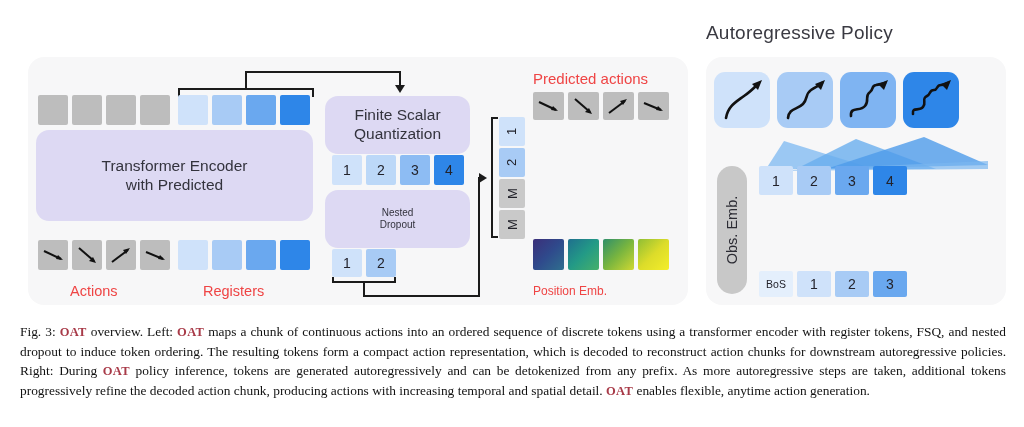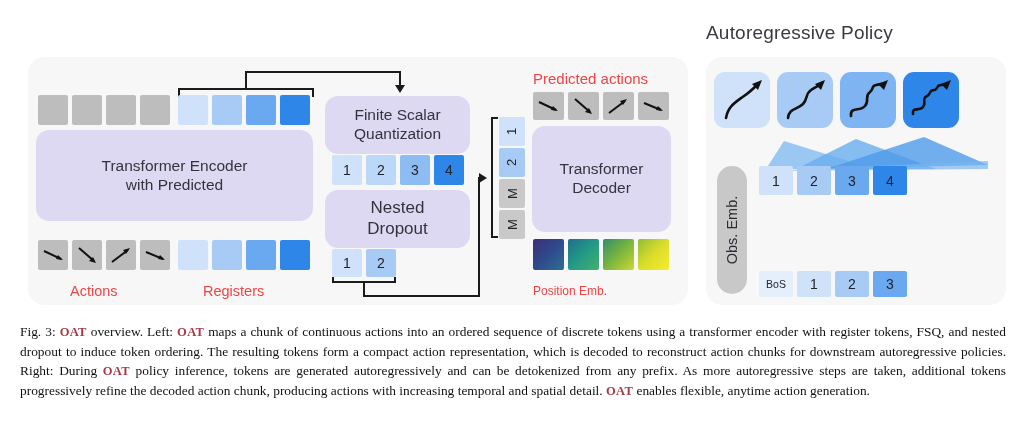--- a/index.html
+++ b/index.html
@@ -120,21 +120,21 @@
   <div class="block" style="left:325px;top:96px;width:145px;height:58px;font-size:15.5px;flex-direction:column;justify-content:center;">
     <span>Finite Scalar</span>
     <span>Quantization</span>
   </div>
 
   <div class="tile num" style="left:332px;top:155px;width:30px;height:30px;background:#cfe2fa;">1</div>
   <div class="tile num" style="left:366px;top:155px;width:30px;height:30px;background:#bcd8f8;">2</div>
   <div class="tile num" style="left:400px;top:155px;width:30px;height:30px;background:#8dbcf3;">3</div>
   <div class="tile num" style="left:434px;top:155px;width:30px;height:30px;background:#2e86e8;">4</div>
 
-  <div class="block" style="left:325px;top:190px;width:145px;height:58px;font-size:17px;flex-direction:column;">
+  <div class="block" style="left:325px;top:190px;width:145px;height:58px;font-size:10px;flex-direction:column;">
     <span>Nested</span>
     <span>Dropout</span>
   </div>
 
   <div class="tile num" style="left:332px;top:249px;width:30px;height:28px;background:#cfe2fa;">1</div>
   <div class="tile num" style="left:366px;top:249px;width:30px;height:28px;background:#a8cbf5;">2</div>
 
   <div class="ln hln" style="left:332px;top:281px;width:64px;"></div>
   <div class="ln vln" style="left:332px;top:277px;height:6px;"></div>
   <div class="ln vln" style="left:394px;top:277px;height:6px;"></div>
@@ -180,24 +180,20 @@
       <polygon points="24,7 17,9 20,13" fill="#111"></polygon>
     </svg>
   </div>
   <div class="tile gray" style="left:638px;top:92px;width:31px;height:28px;">
     <svg width="31" height="28" viewBox="0 0 31 28">
       <line x1="6" y1="11" x2="23" y2="18" stroke="#111" stroke-width="2"></line>
       <polygon points="25,19 18,18 20,14" fill="#111"></polygon>
     </svg>
   </div>
 
-  <div class="block" style="left:532px;top:126px;width:139px;height:106px;font-size:15.5px;flex-direction:column;">
-    <span>Transformer</span>
-    <span>Decoder</span>
-  </div>
 
   <div class="tile" style="left:533px;top:239px;width:31px;height:31px;background:linear-gradient(135deg,#3b2f7a,#2f4a8c,#2f6f8e);"></div>
   <div class="tile" style="left:568px;top:239px;width:31px;height:31px;background:linear-gradient(135deg,#1f6f8e,#239a86,#46b06a);"></div>
   <div class="tile" style="left:603px;top:239px;width:31px;height:31px;background:linear-gradient(135deg,#2f8f6a,#79b53f,#cfd832);"></div>
   <div class="tile" style="left:638px;top:239px;width:31px;height:31px;background:linear-gradient(135deg,#8fbe35,#dcdc2a,#f4ee2a);"></div>
 
   <div class="label" style="left:533px;top:284px;font-size:12px;text-align:right;">Position Emb.</div>
 
   <div class="panel-title" style="left:706px;top:22px;">Autoregressive Policy</div>
 

